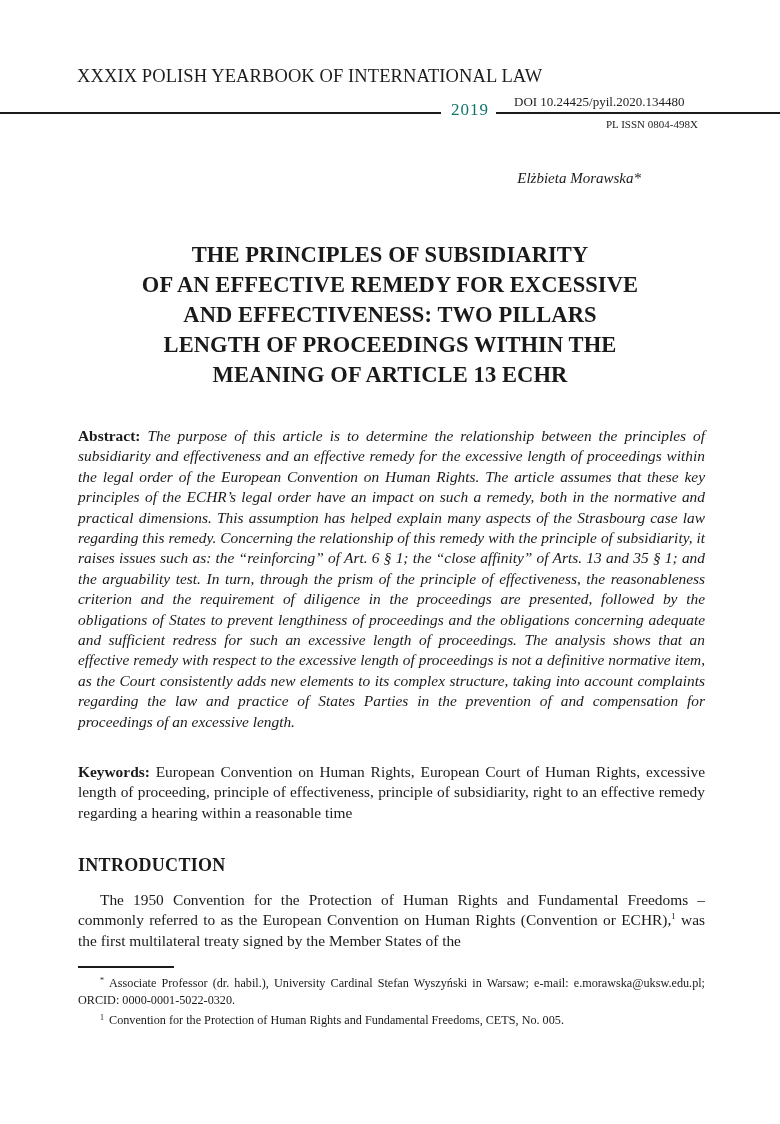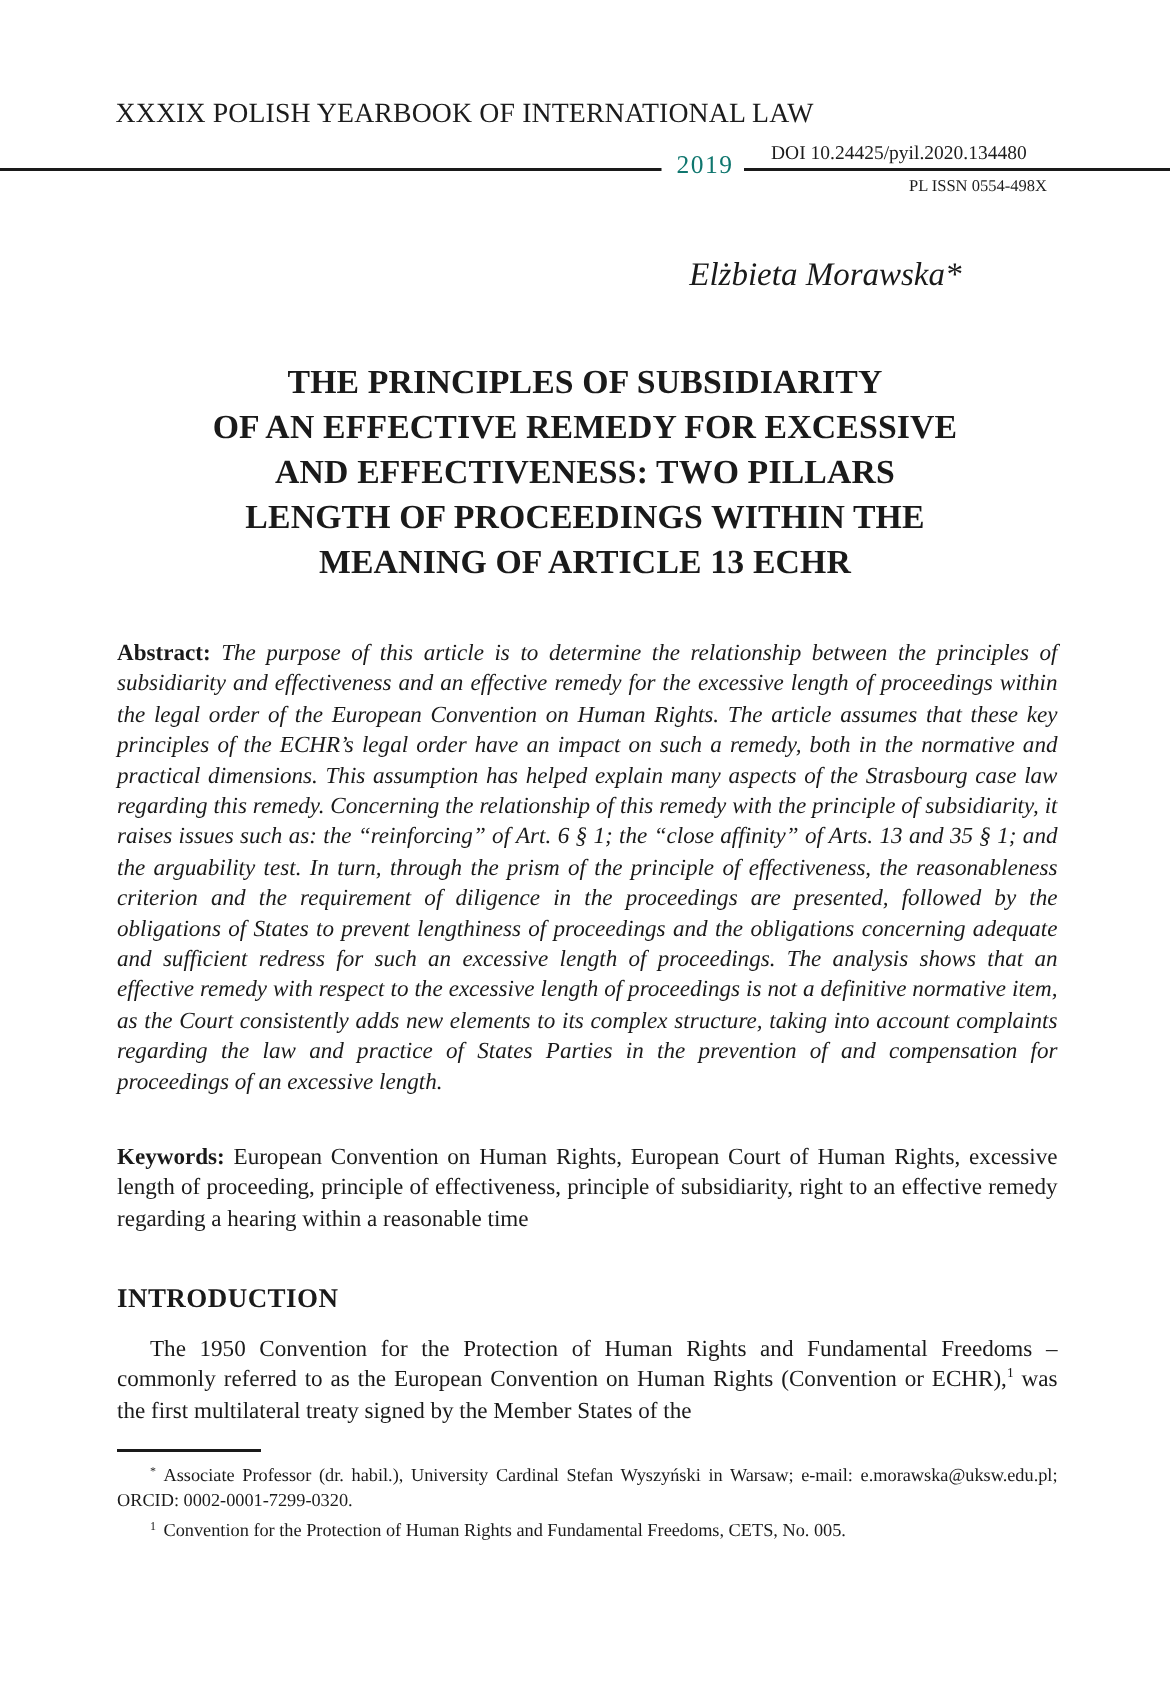--- a/index.html
+++ b/index.html
@@ -68,21 +68,21 @@
       top: 118px;
       font-size: 11px;
       white-space: nowrap;
       color: #1c1c1c;
     }
     
     .author {
       position: absolute;
       right: 75px;
       top: 170px;
-      font-size: 22px;
+      font-size: 15px;
       font-style: italic;
       white-space: nowrap;
     }
     
     .article-title {
       position: absolute;
       left: 80px;
       width: 620px;
       top: 240px;
       text-align: center;
@@ -166,38 +166,38 @@
 </head>
 <body>
 
 <div class="page">
 
   <div class="journal-title">XXXIX POLISH YEARBOOK OF INTERNATIONAL LAW</div>
   <div class="rule-left"></div>
   <div class="year">2019</div>
   <div class="rule-right"></div>
   <div class="doi">DOI 10.24425/pyil.2020.134480</div>
-  <div class="issn">PL ISSN 0554-498X</div>
+  <div class="issn">PL ISSN 0804-498X</div>
 
   <div class="author">Elżbieta Morawska*</div>
 
   <h1 class="article-title" style="margin:0;">
     <span class="tline">THE PRINCIPLES OF SUBSIDIARITY</span>
     <span class="tline">OF AN EFFECTIVE REMEDY FOR EXCESSIVE</span>
     <span class="tline">AND EFFECTIVENESS: TWO PILLARS</span>
     <span class="tline">LENGTH OF PROCEEDINGS WITHIN THE</span>
     <span class="tline">MEANING OF ARTICLE 13 ECHR</span>
   </h1>
 
   <p class="block abstract" style="margin:0;"><span class="label">Abstract</span><span class="label">: </span><span>The purpose of this article is to determine the relationship between the principles of subsidiarity and effectiveness and an effective remedy for the excessive length of proceedings within the legal order of the European Convention on Human Rights. The article assumes that these key principles of the ECHR’s legal order have an impact on such a remedy, both in the normative and practical dimensions. This assumption has helped explain many aspects of the Strasbourg case law regarding this remedy. Concerning the relationship of this remedy with the principle of subsidiarity, it raises issues such as: the “reinforcing” of Art. 6 § 1; the “close affinity” of Arts. 13 and 35 § 1; and the arguability test. In turn, through the prism of the principle of effectiveness, the reasonableness criterion and the requirement of diligence in the proceedings are presented, followed by the obligations of States to prevent lengthiness of proceedings and the obligations concerning adequate and sufficient redress for such an excessive length of proceedings. The analysis shows that an effective remedy with respect to the excessive length of proceedings is not a definitive normative item, as the Court consistently adds new elements to its complex structure, taking into account complaints regarding the law and practice of States Parties in the prevention of and compensation for proceedings of an excessive length.</span></p>
 
   <p class="block keywords" style="margin:0;"><span class="label">Keywords</span><span class="label">: </span><span>European Convention on Human Rights, European Court of Human Rights, excessive length of proceeding, principle of effectiveness, principle of subsidiarity, right to an effective remedy regarding a hearing within a reasonable time</span></p>
 
   <h2 class="section-heading" style="margin:0;">INTRODUCTION</h2>
   <p class="block intro" style="margin:0;"><span>The 1950 Convention for the Protection of Human Rights and Fundamental Freedoms – commonly referred to as the European Convention on Human Rights (Convention or ECHR),</span><sup>1</sup><span> was the first multilateral treaty signed by the Member States of the</span></p>
 
   <div class="fn-rule"></div>
   <div class="footnotes">
-    <div class="footnote"><span class="fn-mark">*</span><span>Associate Professor (dr. habil.), University Cardinal Stefan Wyszyński in Warsaw; e-mail: e.morawska@uksw.edu.pl; ORCID: 0002-0001-7299-0320.</span></div>
+    <div class="footnote"><span class="fn-mark">*</span><span>Associate Professor (dr. habil.), University Cardinal Stefan Wyszyński in Warsaw; e-mail: e.morawska@uksw.edu.pl; ORCID: 0000-0001-5022-0320.</span></div>
     <div class="footnote"><span class="fn-mark">1</span><span>Convention for the Protection of Human Rights and Fundamental Freedoms, CETS, No. 005.</span></div>
   </div>
 
 </div>
 
 </body></html>

